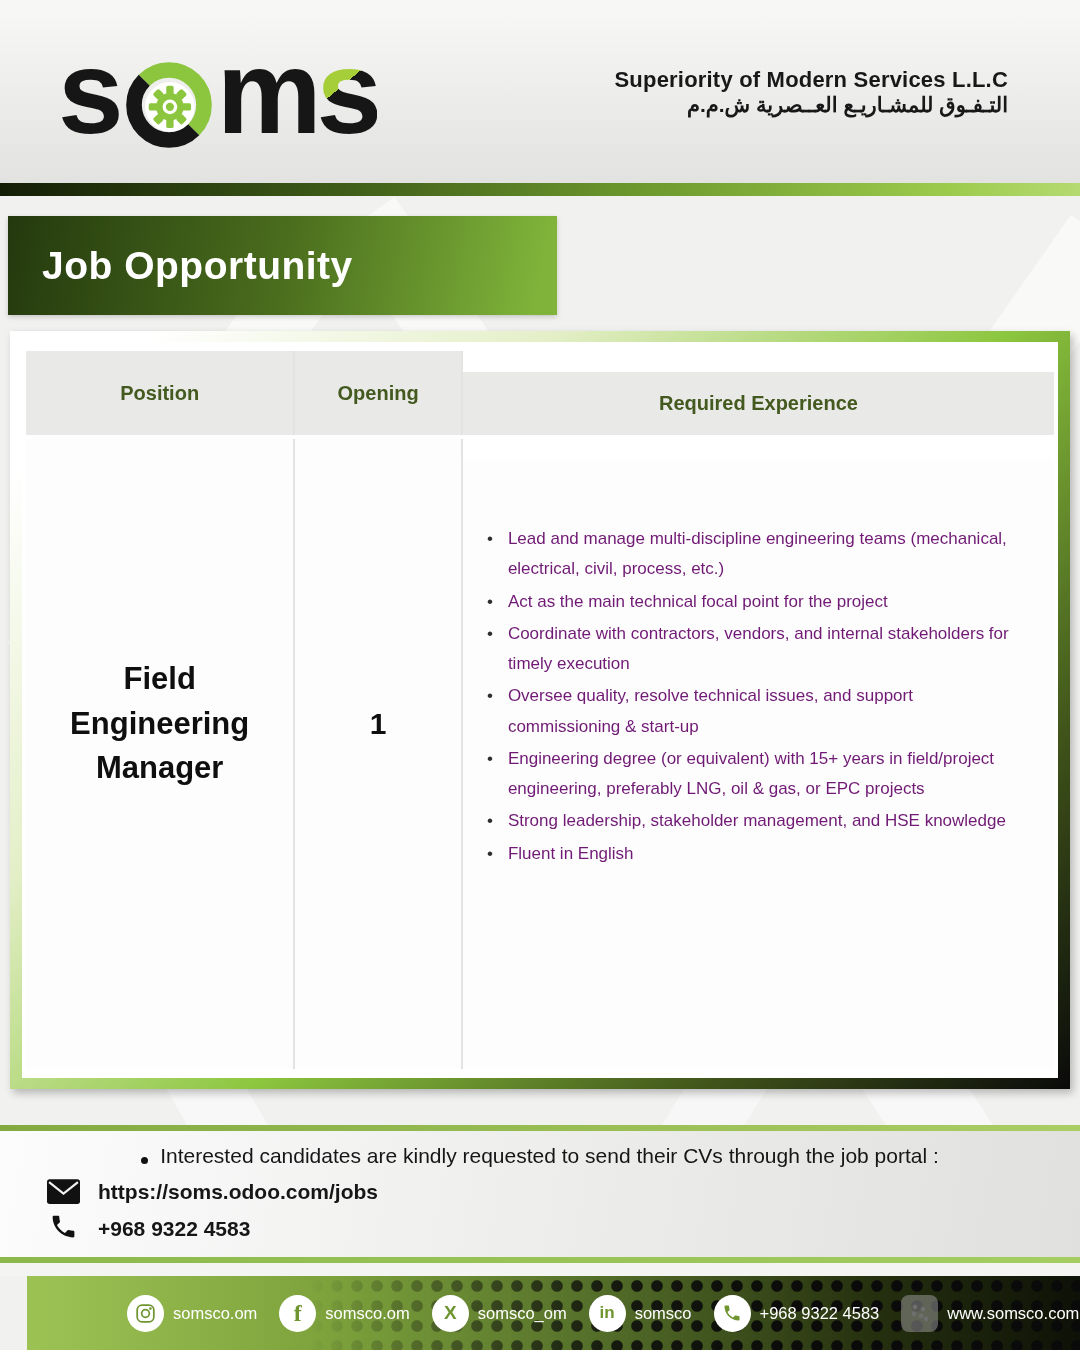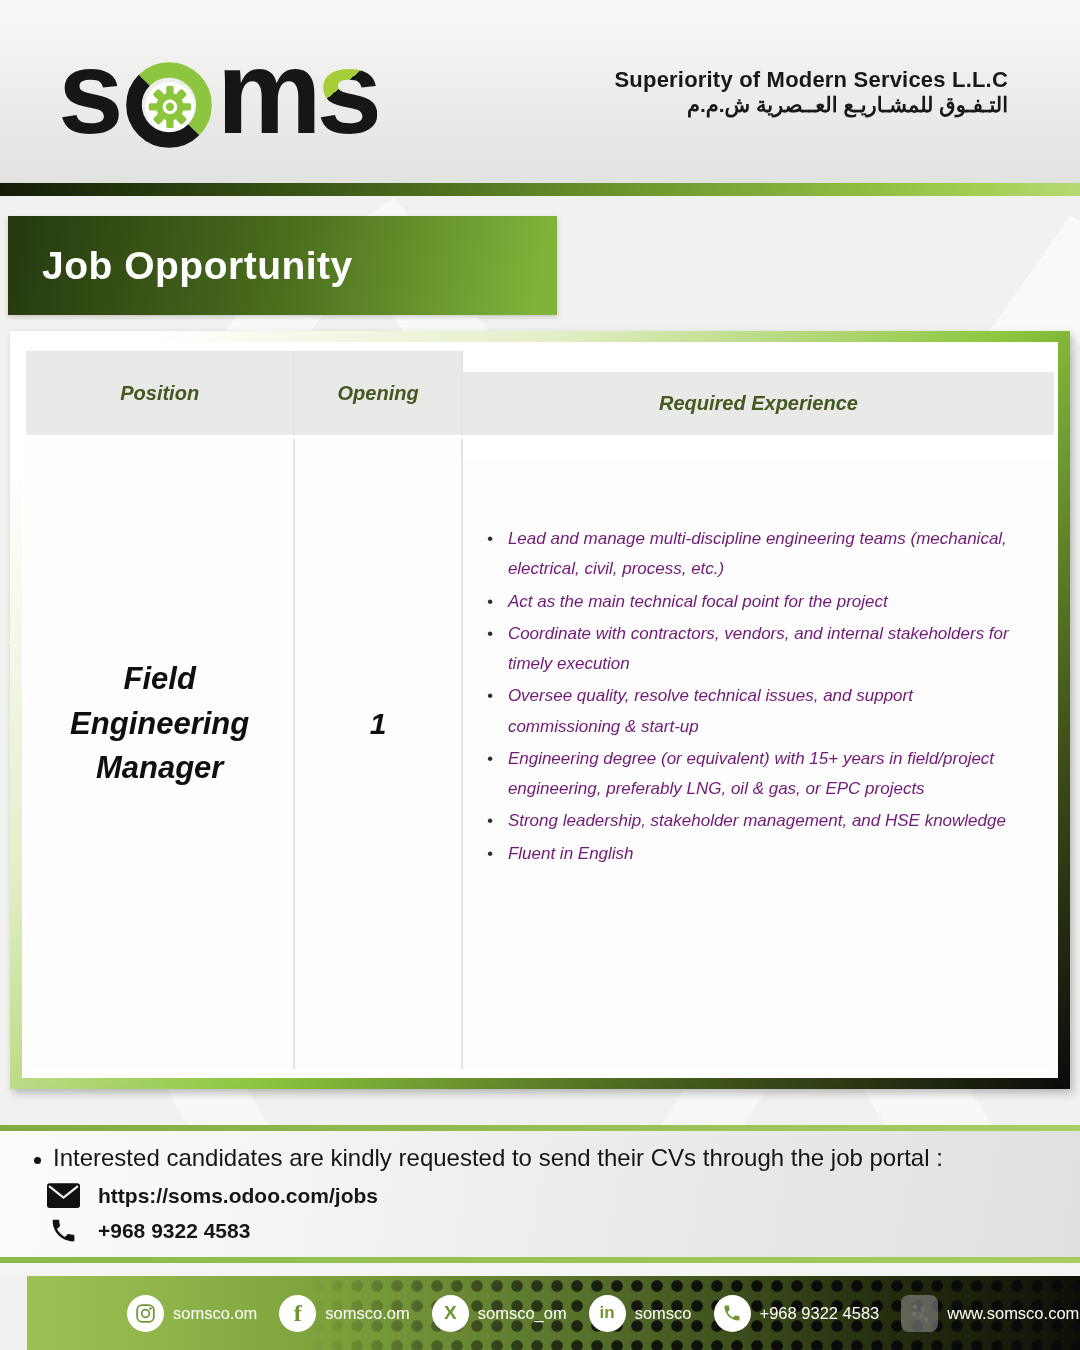--- a/index.html
+++ b/index.html
@@ -50,21 +50,21 @@
   }
   .banner h1{ color:#fff; font-size:39px; letter-spacing:.5px; }
 
   
   .card{
     position:absolute; top:331px; left:10px; width:1060px; height:758px; z-index:2;
     padding:11px 12px;
     background:linear-gradient(135deg,#ffffff 8%,#e4efc8 30%,#8cc63e 55%,#40541a 80%,#0a0a0a 100%);
     box-shadow:3px 4px 8px rgba(0,0,0,.25);
   }
-  .card-inner{ background:#fff; width:100%; height:100%; padding:9px 4px;font-style:italic; }
+  .card-inner{ background:#fff; width:100%; height:100%; padding:9px 4px; }
   .tbl{ width:100%; height:100%; display:flex; flex-direction:column; }
   .thead{ display:flex; height:88px; border-bottom:4px solid #fff; }
   .th{
     background:#e9e9e7; color:#44591f; font-weight:bold; font-size:20px;
     display:flex; align-items:center; justify-content:center;
   }
   .tbody{ display:flex; flex:1; }
   .td{ background:#fdfdfd; }
   .c1{ width:26.2%; border-right:2px solid #e3e3e1; }
   .c2{ width:16.3%; border-right:2px solid #e3e3e1; }
@@ -82,24 +82,24 @@
   .req-list li::before{ content:"•"; position:absolute; left:4px; top:0; color:#2e2e2e; }
 
   
   .line-top{ position:absolute; top:1125px; left:0; width:100%; height:6px; z-index:2;
     background:linear-gradient(to right,#83aa41,#a9cf64); }
   .contact{
     position:absolute; top:1131px; left:0; width:100%; height:126px; z-index:2;
     background:linear-gradient(100deg,#fcfcfc 0%,#ececeb 55%,#e0e0df 100%);
     padding:13px 34px 0 34px; color:#161616;
   }
-  .intro-row{ display:flex; gap:12px; font-size:24px; }
+  .intro-row{ display:flex; gap:12px; font-size:21px;justify-content:center; }
   .intro-dot{ width:7px; height:7px; border-radius:50%; background:#111; margin-top:13px; flex:none; }
   .contact-rows{ margin-left:12px; margin-top:11px; }
-  .contact-line{ display:flex; align-items:center; gap:18px; margin-bottom:8px; }
+  .contact-line{ display:flex; align-items:flex-end; gap:18px; margin-bottom:8px; }
   .contact-line .txt{ font-size:21px; font-weight:bold; }
   .ico{ width:34px; display:flex; justify-content:center; flex:none; }
   .phone-row{ display:flex; align-items:center; justify-content:space-between; }
   .deadline{ font-size:20.5px; font-weight:bold; margin-right:38px; }
   .deadline .star{ color:#d81f26; }
 
   .line-bottom{ position:absolute; top:1257px; left:0; width:100%; height:6px; z-index:2;
     background:linear-gradient(to right,#8cb84a,#a5cd5f); }
   .white-band{ position:absolute; top:1263px; left:0; width:100%; height:13px; z-index:2; background:#f4f4f3; }
 

